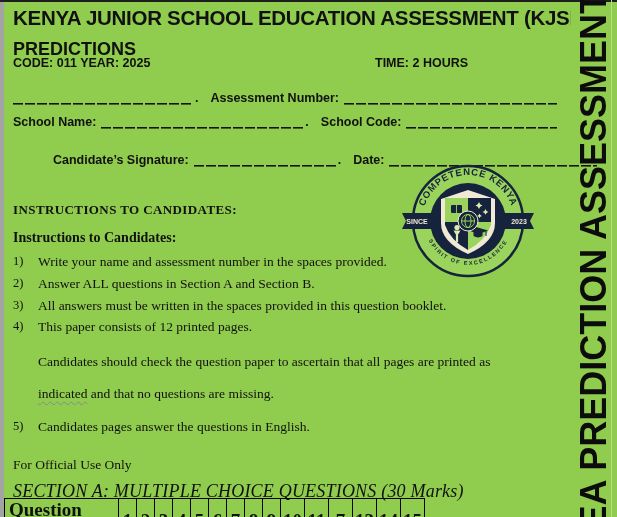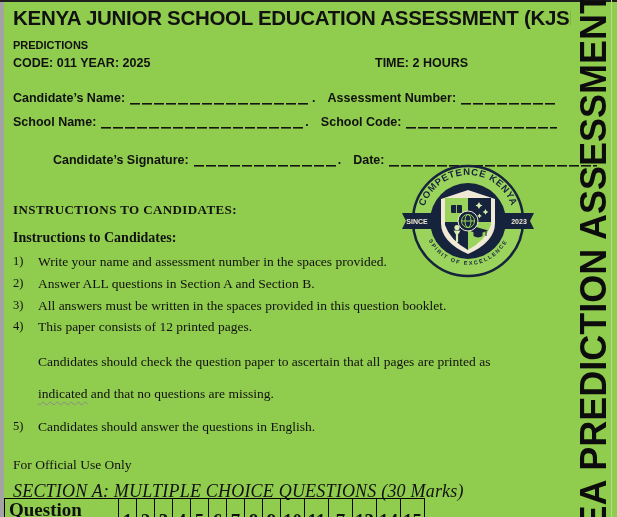--- a/index.html
+++ b/index.html
@@ -9,21 +9,21 @@
     font-family:"Liberation Sans",sans-serif;
   }
   .abs{position:absolute;}
   
   .top-edge{top:0;left:0;width:617px;height:2px;background:#1e1e1e;}
   .left-edge{top:2px;left:0;width:4px;height:515px;background:#a3a3a3;}
   .right-guide{top:0;left:611px;width:1px;height:517px;background:#b5dd85;}
   
   .title{left:13px;top:6px;width:558px;font-size:20.5px;font-weight:bold;
          letter-spacing:-0.3px;white-space:nowrap;overflow:hidden;}
-  .predictions{left:13px;top:39px;font-size:11px;font-weight:bold;}
+  .predictions{left:13px;top:39px;font-size:18px;font-weight:bold;}
   .code-year{left:13px;top:56px;font-size:12.5px;font-weight:bold;}
   .time{left:375px;top:56px;font-size:12.5px;font-weight:bold;}
   
   .frow{left:13px;width:544px;height:17px;display:flex;align-items:flex-end;
         font-size:12.5px;font-weight:bold;white-space:nowrap;}
   .frow .lbl{margin-right:5px;}
   .frow .dot{margin-left:2px;}
   .frow .gap{width:12px;}
   .line{align-self:stretch;
         background:repeating-linear-gradient(to right,#151515 0 10px,transparent 10px 12px)
@@ -68,21 +68,20 @@
 <div class="abs top-edge"></div>
 <div class="abs left-edge"></div>
 <div class="abs right-guide"></div>
 
 <div class="abs title">KENYA JUNIOR SCHOOL EDUCATION ASSESSMENT (KJSEA</div>
 <div class="abs predictions">PREDICTIONS</div>
 <div class="abs code-year">CODE: 011 YEAR: 2025</div>
 <div class="abs time">TIME: 2 HOURS</div>
 
 <div class="abs frow row1">
-  <span class="lbl">Candidate’s Name:</span>
   <span class="line" style="width:180px"></span>
   <span class="dot">.</span>
   <span class="gap"></span>
   <span class="lbl">Assessment Number:</span>
   <span class="line grow"></span>
 </div>
 
 <div class="abs frow row2">
   <span class="lbl">School Name:</span>
   <span class="line" style="width:202px"></span>
@@ -119,21 +118,21 @@
 <div class="abs item i4">
   <span class="num">4)</span>
   <span>This paper consists of 12 printed pages.</span>
 </div>
 <div class="abs serif p1">Candidates should check the question paper to ascertain that all pages are printed as</div>
 <div class="abs serif p2">
   <span class="squiggle">indicated</span><span> and that no questions are missing.</span>
 </div>
 <div class="abs item i5">
   <span class="num">5)</span>
-  <span>Candidates should answer the questions in English.</span>
+  <span>Candidates pages answer the questions in English.</span>
 </div>
 
 <div class="abs official">For Official Use Only</div>
 <div class="abs section-a">SECTION A: MULTIPLE CHOICE QUESTIONS (30 Marks)</div>
 
 <table class="abs ans-table">
   <tbody>
       <tr>
     <td class="qn">Question Number</td>
     <td class="sgl">1</td>

